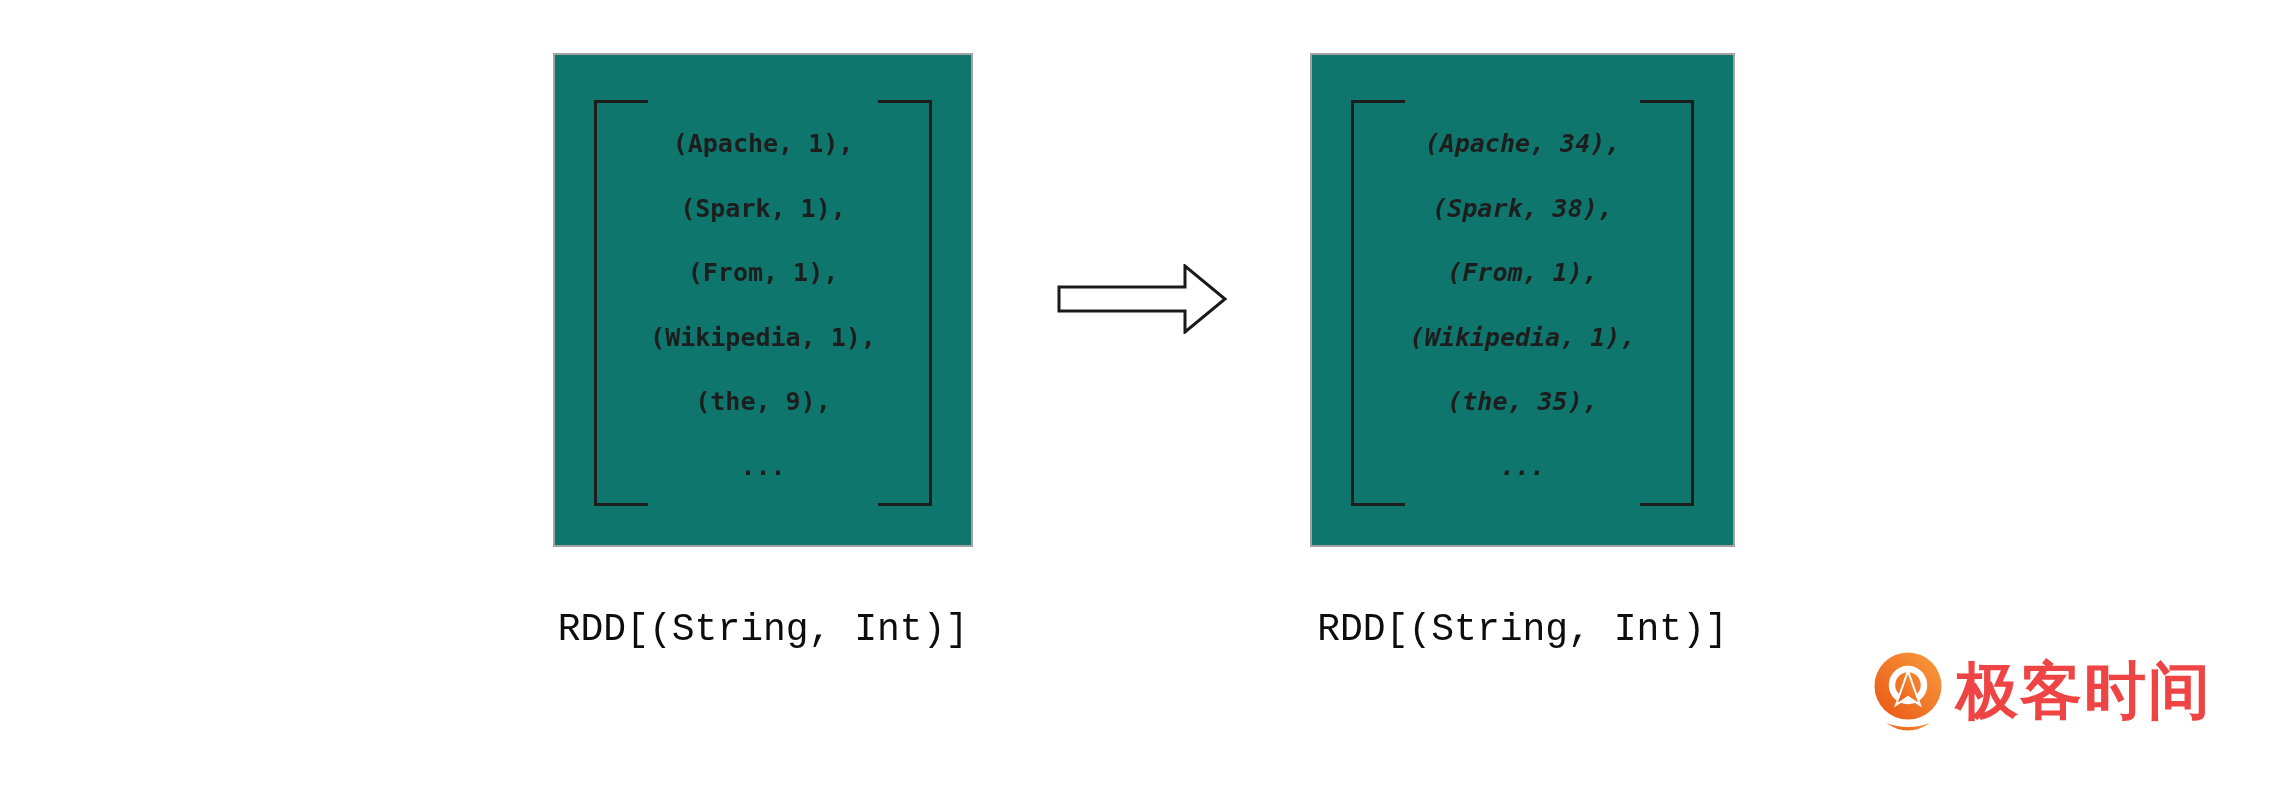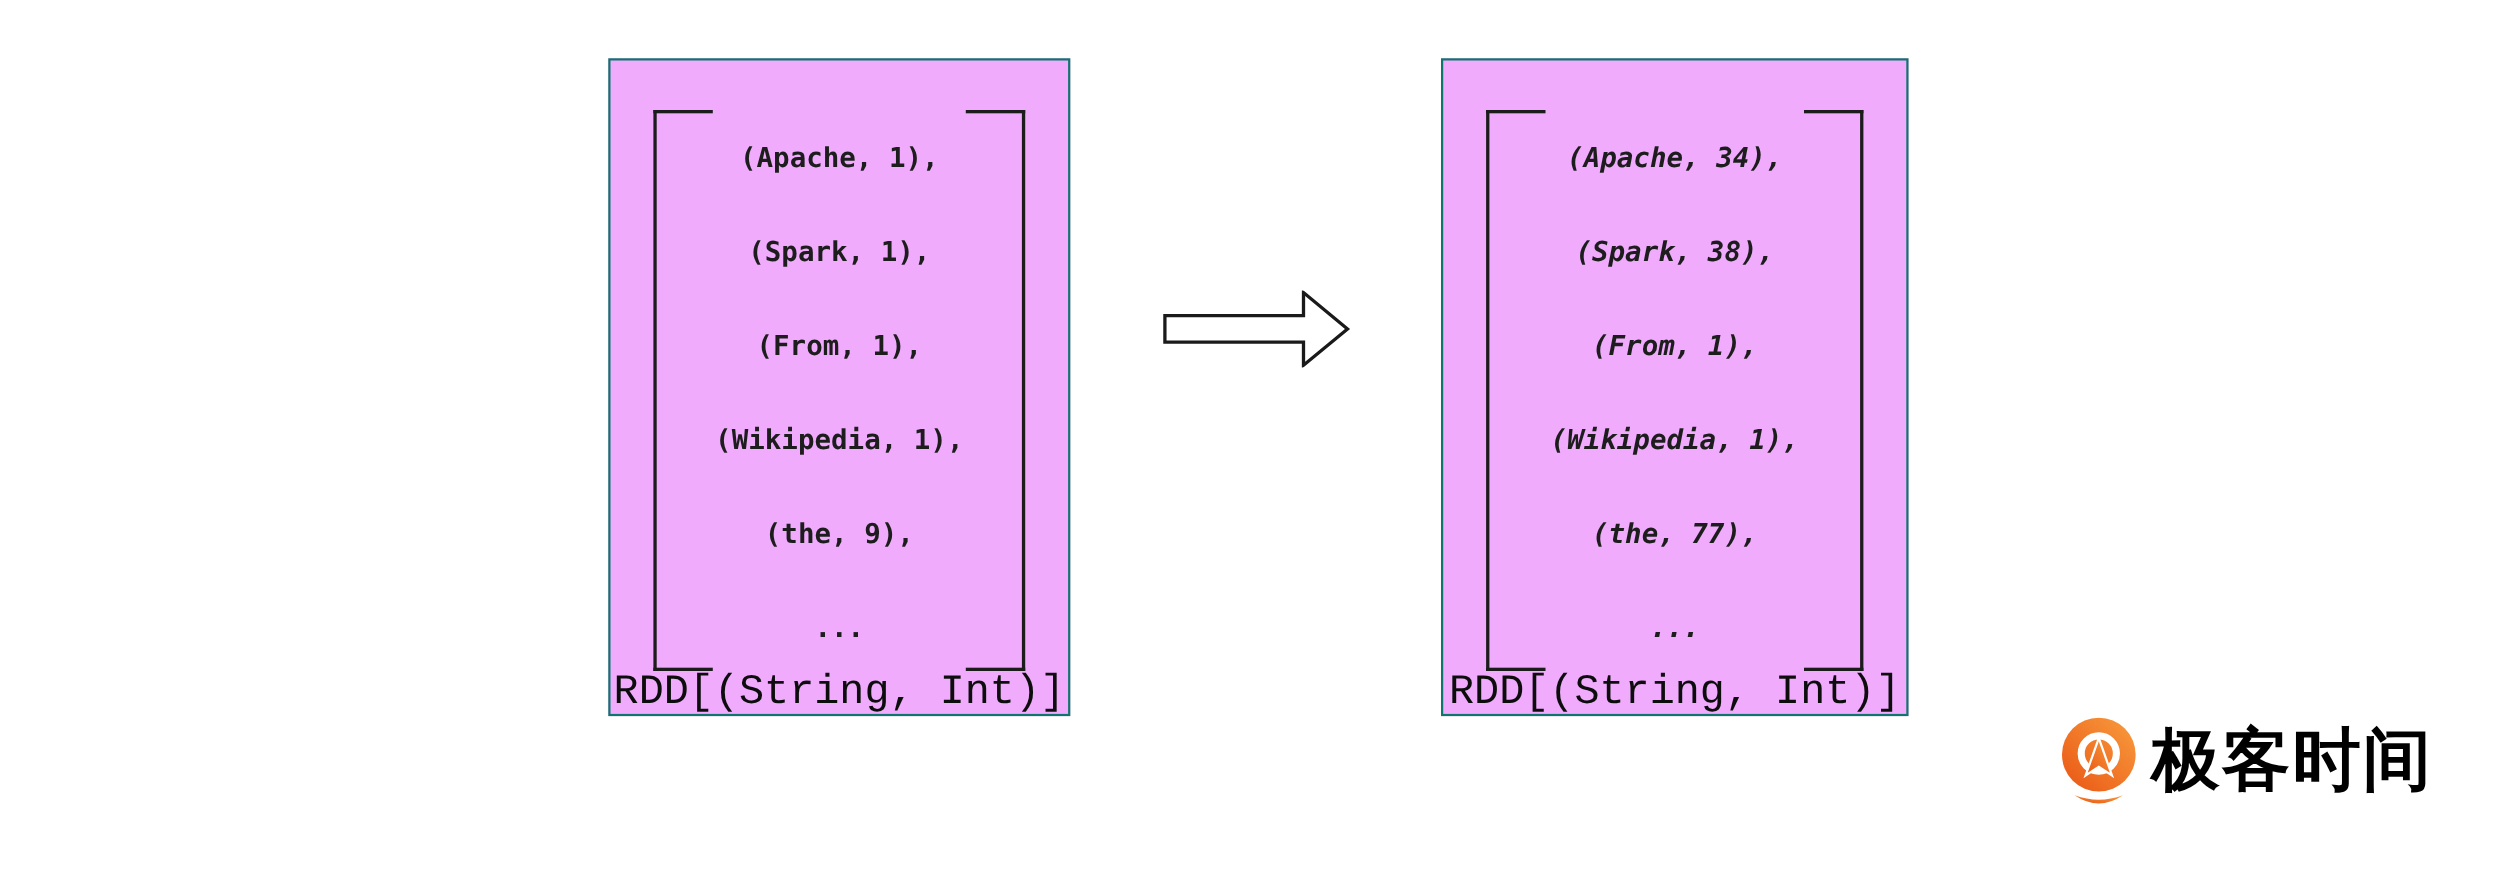--- a/index.html
+++ b/index.html
@@ -7,23 +7,23 @@
     width: 2284px; height: 791px;
     background: #ffffff;
     font-family: "Liberation Sans", sans-serif;
     overflow: hidden;
   }
   .canvas { position: relative; width: 2284px; height: 791px; }
 
   
   .rdd-box {
     position: absolute;
-    top: 53px; height: 598px;
-    background: #f0abfc;
-    border: 2px solid #0f766e;
+    top: 53px; height: 494px;
+    background: #0f766e;
+    border: 2px solid #a3a3a3;
     box-sizing: border-box;
   }
   .rdd-box.left  { left: 553px;  width: 420px; }
   .rdd-box.right { left: 1310px; width: 425px; font-style: italic; }
 
   
   .bracket-area { position: absolute; left: 39px; right: 39px; top: 45px; bottom: 39px; }
   .bracket {
     position: absolute; top: 0; bottom: 0; width: 54px;
     border-top: 3px solid #1c1c1c;
@@ -58,21 +58,21 @@
   
   .arrow-svg { position: absolute; left: 1057px; top: 264px; }
 
   
   .logo { position: absolute; left: 1874px; top: 652px; display: flex; align-items: flex-start; }
   .logo-icon-svg { display: block; }
   .logo-text {
     margin-left: 14px;
     font-family: "DejaVu Sans", sans-serif;
     font-size: 62px; line-height: 78px; font-weight: 700;
-    color: #000000; letter-spacing: 2px; white-space: nowrap;
+    color: #ef4444; letter-spacing: 2px; white-space: nowrap;
   }
 </style>
 </head>
 <body>
 
 <div class="canvas">
 
   <div class="rdd-box left">
     <div class="bracket-area">
       <div class="bracket bl"></div>
@@ -90,21 +90,21 @@
 
   <div class="rdd-box right">
     <div class="bracket-area">
       <div class="bracket bl"></div>
       <div class="bracket br"></div>
       <div class="rows">
         <span>(Apache, 34),</span>
         <span>(Spark, 38),</span>
         <span>(From, 1),</span>
         <span>(Wikipedia, 1),</span>
-        <span>(the, 77),</span>
+        <span>(the, 35),</span>
         <span>...</span>
       </div>
     </div>
   </div>
 
   <svg class="arrow-svg" width="171" height="70" viewBox="0 0 171 70">
     <polygon points="2,23 128,23 128,2 168,35 128,68 128,47 2,47" fill="#ffffff" stroke="#1a1a1a" stroke-width="3" stroke-linejoin="miter"></polygon>
   </svg>
 
   <div class="rdd-label left">RDD[(String, Int)]</div>

